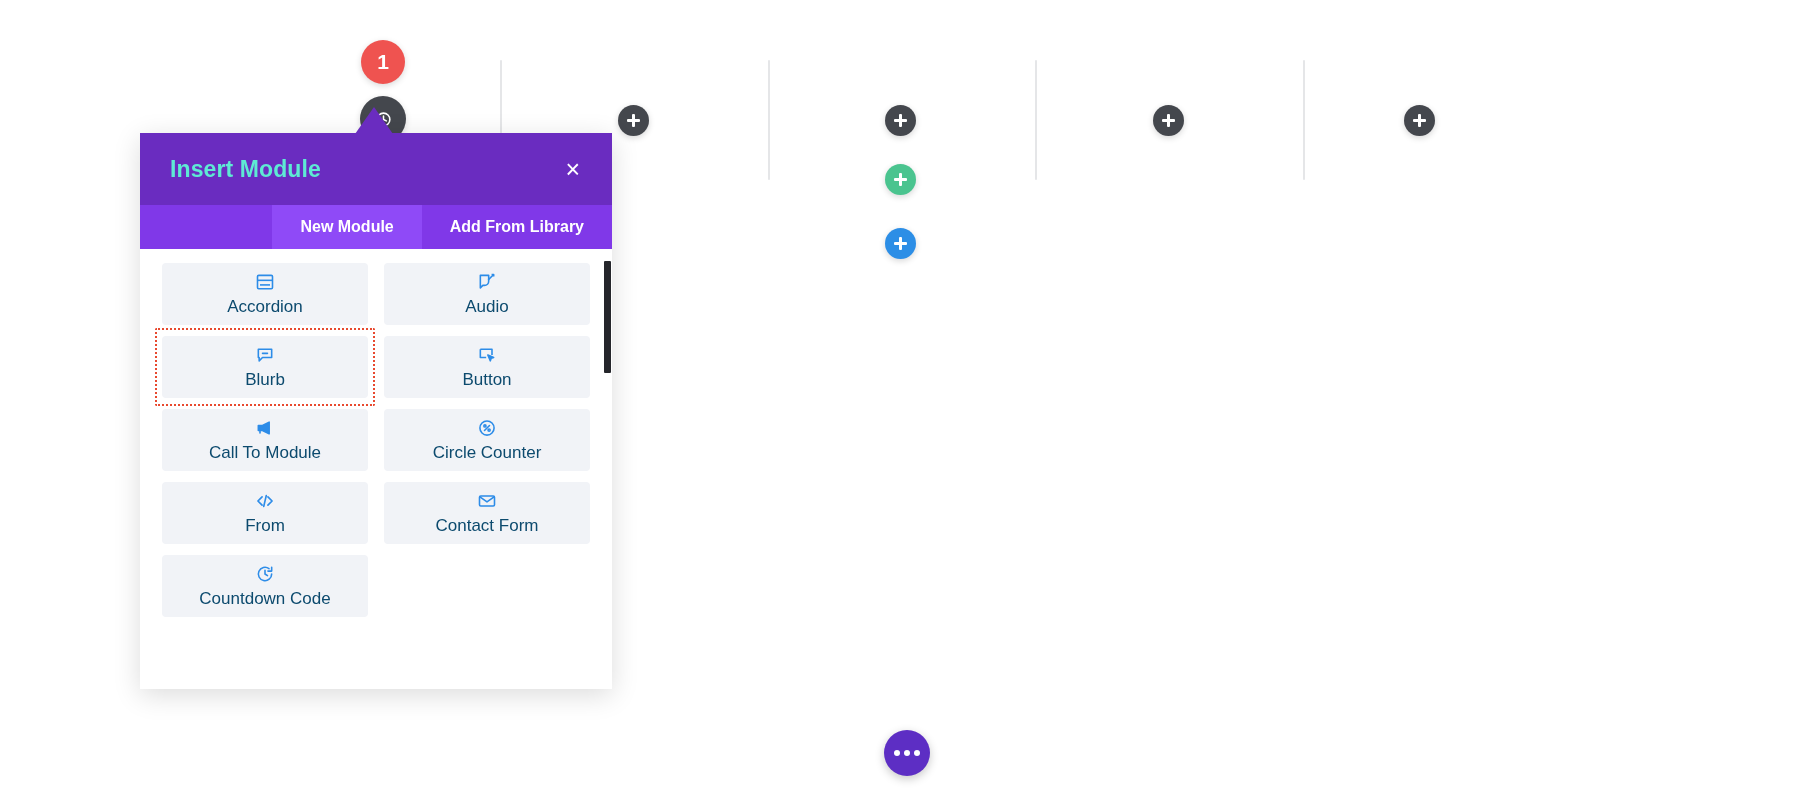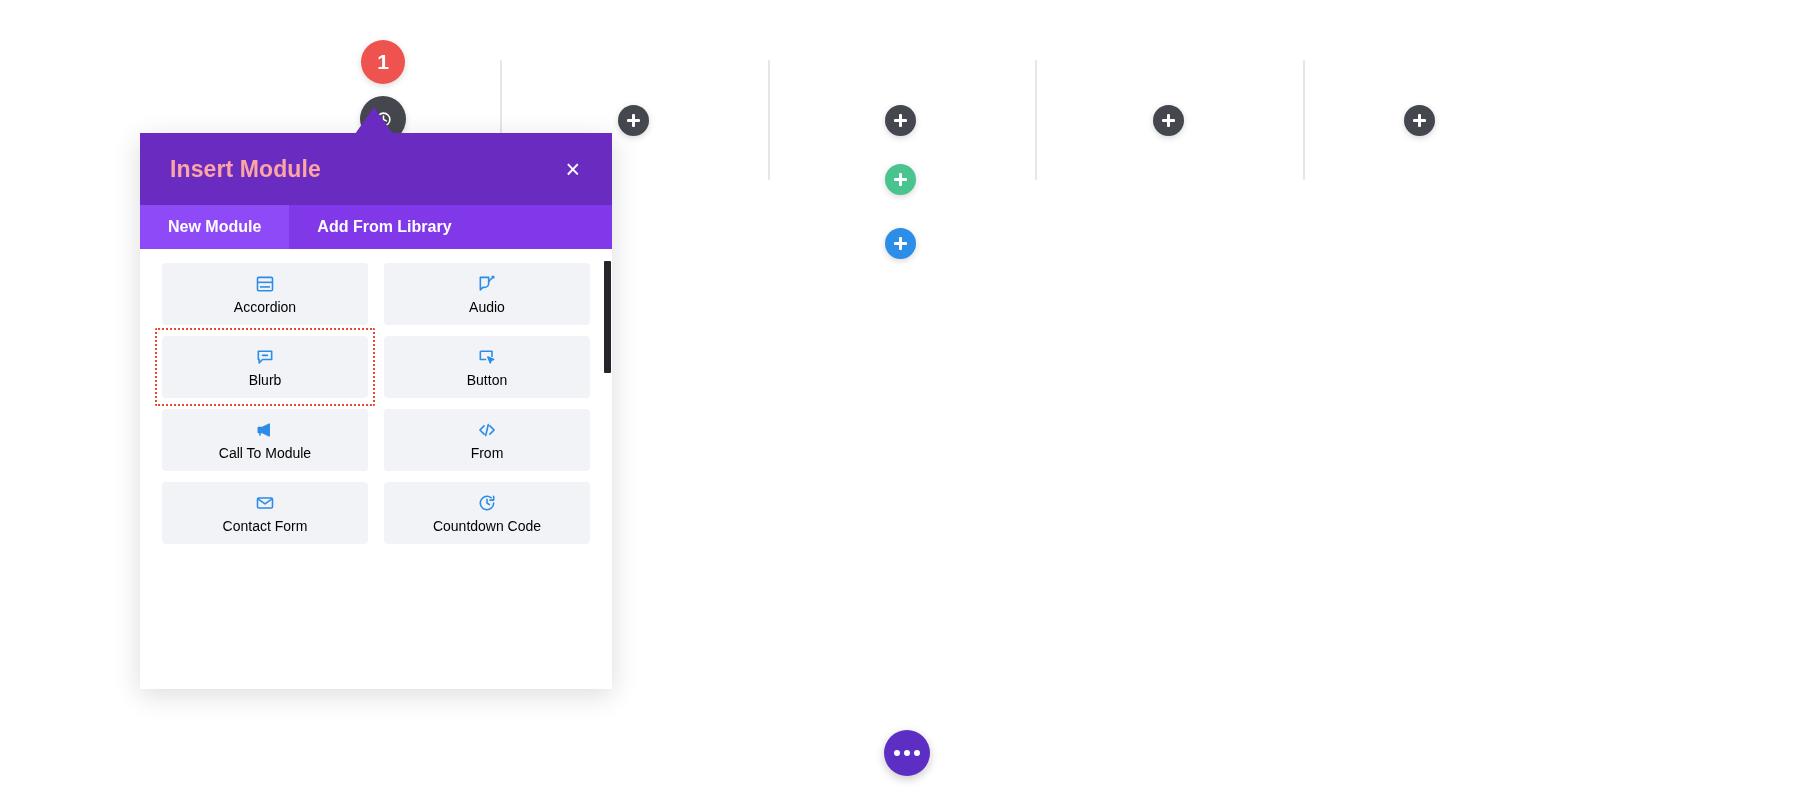--- a/index.html
+++ b/index.html
@@ -141,39 +141,40 @@
     background: #6a2cc0;
     height: 72px;
     flex: 0 0 72px;
     display: flex;
     align-items: center;
     justify-content: space-between;
     padding: 0 26px 0 30px;
     box-sizing: border-box;
   }
   .modal-title {
-    color: #fca5a5;
+    color: #5eead4;
     font-size: 23px;
     font-weight: bold;
     letter-spacing: 0.1px;
   }
   .close-x {
     color: #ffffff;
     font-size: 25px;
     line-height: 1;
     cursor: pointer;
     font-weight: 400;
     padding: 4px 6px;
   }
   .modal-tabs {
     background: #8038e8;
     height: 44px;
     flex: 0 0 44px;
     display: flex;
     align-items: stretch;
+    justify-content: flex-end;
   }
   .modal-tab {
     display: flex;
     align-items: center;
     justify-content: center;
     padding: 0 28px;
     color: #ffffff;
     font-size: 16px;
     font-weight: bold;
     cursor: pointer;
@@ -208,22 +209,22 @@
     gap: 5px;
     cursor: pointer;
     position: relative;
   }
   .module-card .m-icon {
     color: #2d8ce8;
     line-height: 0;
     display: block;
   }
   .module-card .m-label {
-    font-size: 14px;
-    color: #000000;
+    font-size: 17px;
+    color: #0c4a6e;
   }
   .module-card.selected::after {
     content: "";
     position: absolute;
     left: -7px;
     top: -8px;
     right: -7px;
     bottom: -8px;
     border: 2px dotted #e8492f;
     border-radius: 2px;
@@ -344,20 +345,29 @@
             <span class="m-label">Button</span>
           </div>
           <div class="module-card">
             <span class="m-icon"><svg width="20" height="20" viewBox="0 0 24 24" fill="none" stroke="currentColor" stroke-width="1.9" stroke-linejoin="round">
                 <path d="M4 9h5l8-4v14l-8-4H4z" fill="currentColor" stroke="currentColor"></path>
                 <path d="M6 13v5" stroke-linecap="round"></path>
               </svg></span>
             <span class="m-label">Call To Module</span>
           </div>
           <div class="module-card">
+            <span class="m-icon"><svg width="20" height="20" viewBox="0 0 24 24" fill="none" stroke="currentColor" stroke-width="1.9">
+                <circle cx="12" cy="12" r="8.5"></circle>
+                <line x1="9" y1="15" x2="15" y2="9" stroke-linecap="round"></line>
+                <circle cx="9.5" cy="9.5" r="1.3"></circle>
+                <circle cx="14.5" cy="14.5" r="1.3"></circle>
+              </svg></span>
+            <span class="m-label">Circle Counter</span>
+          </div>
+          <div class="module-card">
             <span class="m-icon"><svg width="20" height="20" viewBox="0 0 24 24" fill="none" stroke="currentColor" stroke-width="2" stroke-linecap="round" stroke-linejoin="round">
                 <polyline points="8.5 7 3.5 12 8.5 17"></polyline>
                 <polyline points="15.5 7 20.5 12 15.5 17"></polyline>
                 <line x1="13.5" y1="5.5" x2="10.5" y2="18.5"></line>
               </svg></span>
             <span class="m-label">From</span>
           </div>
           <div class="module-card">
             <span class="m-icon"><svg width="20" height="20" viewBox="0 0 24 24" fill="none" stroke="currentColor" stroke-width="1.9" stroke-linejoin="round">
                 <rect x="3" y="6" width="18" height="12" rx="1.5"></rect>

